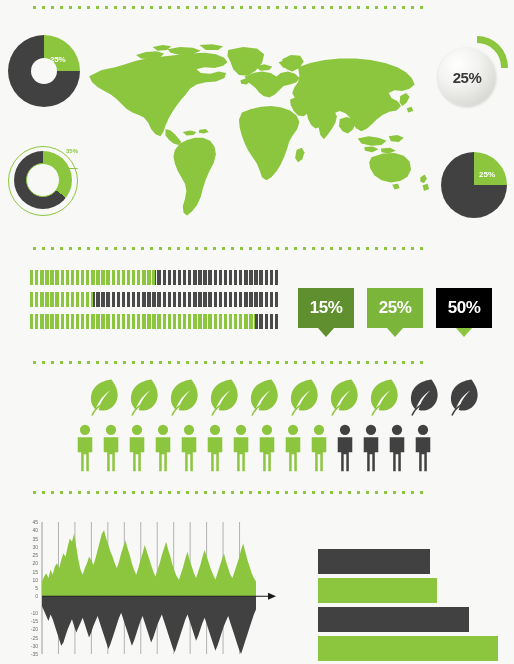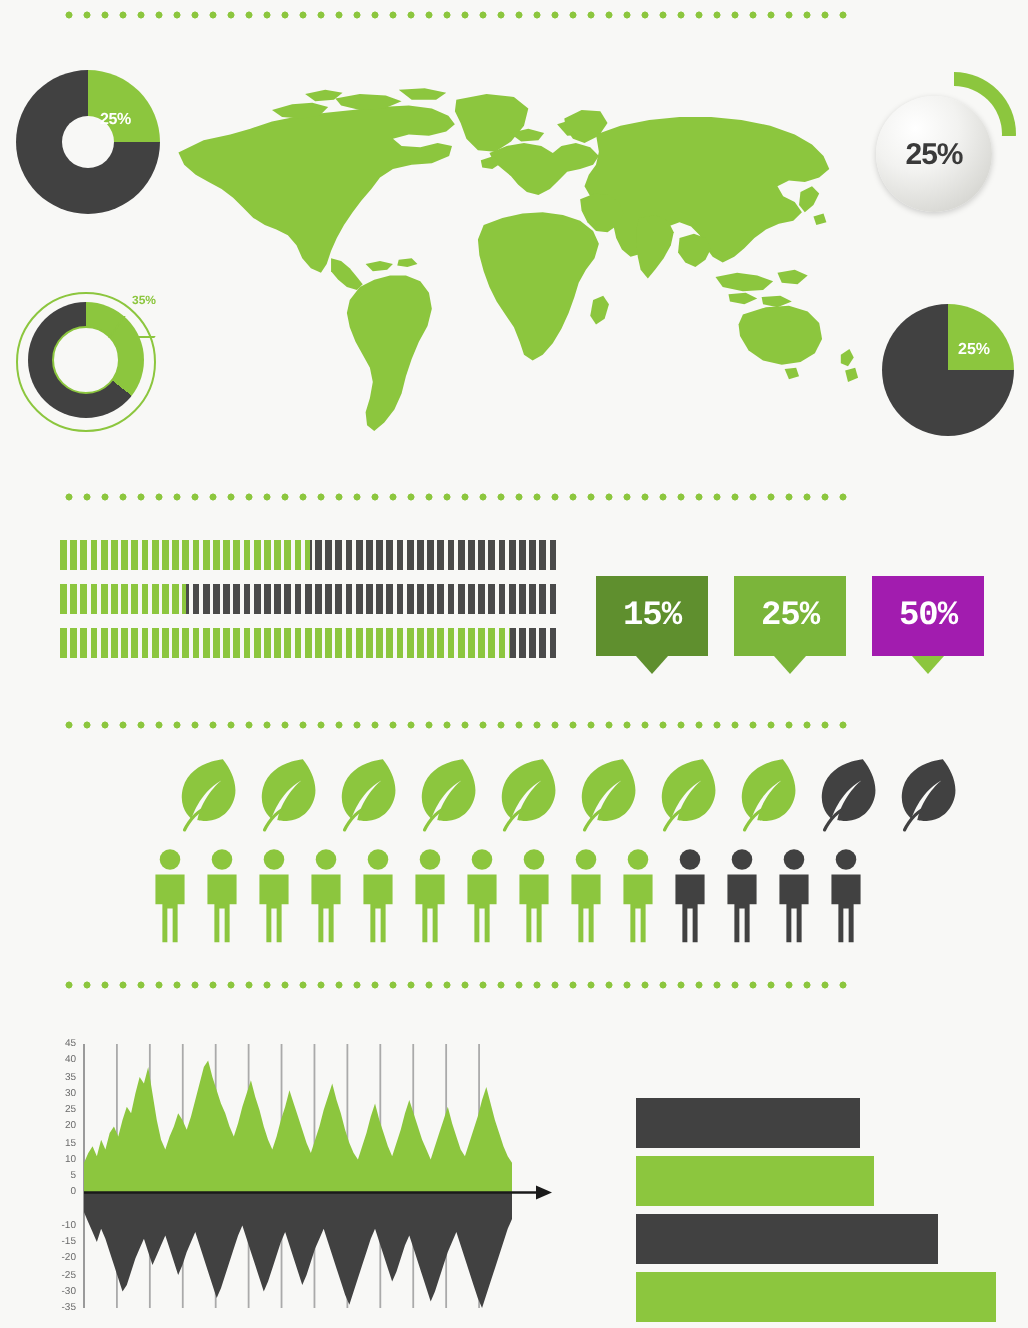--- a/index.html
+++ b/index.html
@@ -87,21 +87,21 @@
   
   .pbar{position:absolute;height:15px;background:#4a4a4a;overflow:hidden;}
   .pbar .fill{position:absolute;left:0;top:0;height:100%;background:#8cc63e;}
   .pbar .mask{
     position:absolute;left:0;top:0;width:100%;height:100%;
     background-image:repeating-linear-gradient(to right,
       rgba(0,0,0,0) 0 3.4px, #f8f8f6 3.4px 5.1px);
   }
 
   
-  .badge{position:absolute;width:56px;height:46px;font-family:Liberation Mono, monospace;}
+  .badge{position:absolute;width:56px;height:46px;}
   .badge .body{
     position:absolute;left:0;top:0;width:56px;height:40px;
     display:flex;align-items:center;justify-content:center;
   }
   .badge .body span{color:#fff;font-size:17px;font-weight:bold;letter-spacing:-.5px;}
   .badge .tip{
     position:absolute;left:20px;top:40px;width:0;height:0;
     border-left:8px solid transparent;border-right:8px solid transparent;
   }
 
@@ -257,21 +257,21 @@
     </div>
     <div class="tip" style="border-top:9px solid #5f8f2e;"></div>
   </div>
   <div class="badge" style="left:367px;top:288px;">
     <div class="body" style="background:#7bb53a;">
       <span>25%</span>
     </div>
     <div class="tip" style="border-top:9px solid #7bb53a;"></div>
   </div>
   <div class="badge" style="left:436px;top:288px;">
-    <div class="body" style="background:#a21caf;">
+    <div class="body" style="background:#000000;">
       <span>50%</span>
     </div>
     <div class="tip" style="border-top:9px solid #8cc63e;"></div>
   </div>
 
   <div class="iconrow" style="left:88px;top:378px;gap:6px;">
 
   <span class="leaf"><svg width="34" height="40" viewBox="-2 0 48 56">
           <path d="M31,2 C31,2 8,4 3,22 C-1,37 9,44 9,44 C9,44 14,26 30,17 C30,17 17,27 13,45 C13,45 30,50 38,33 C45,18 31,2 31,2 Z" fill="#8cc63e"></path>
           <path d="M4,52 C4,52 8,43 16,38" stroke="#8cc63e" stroke-width="2.2" fill="none" stroke-linecap="round"></path>

